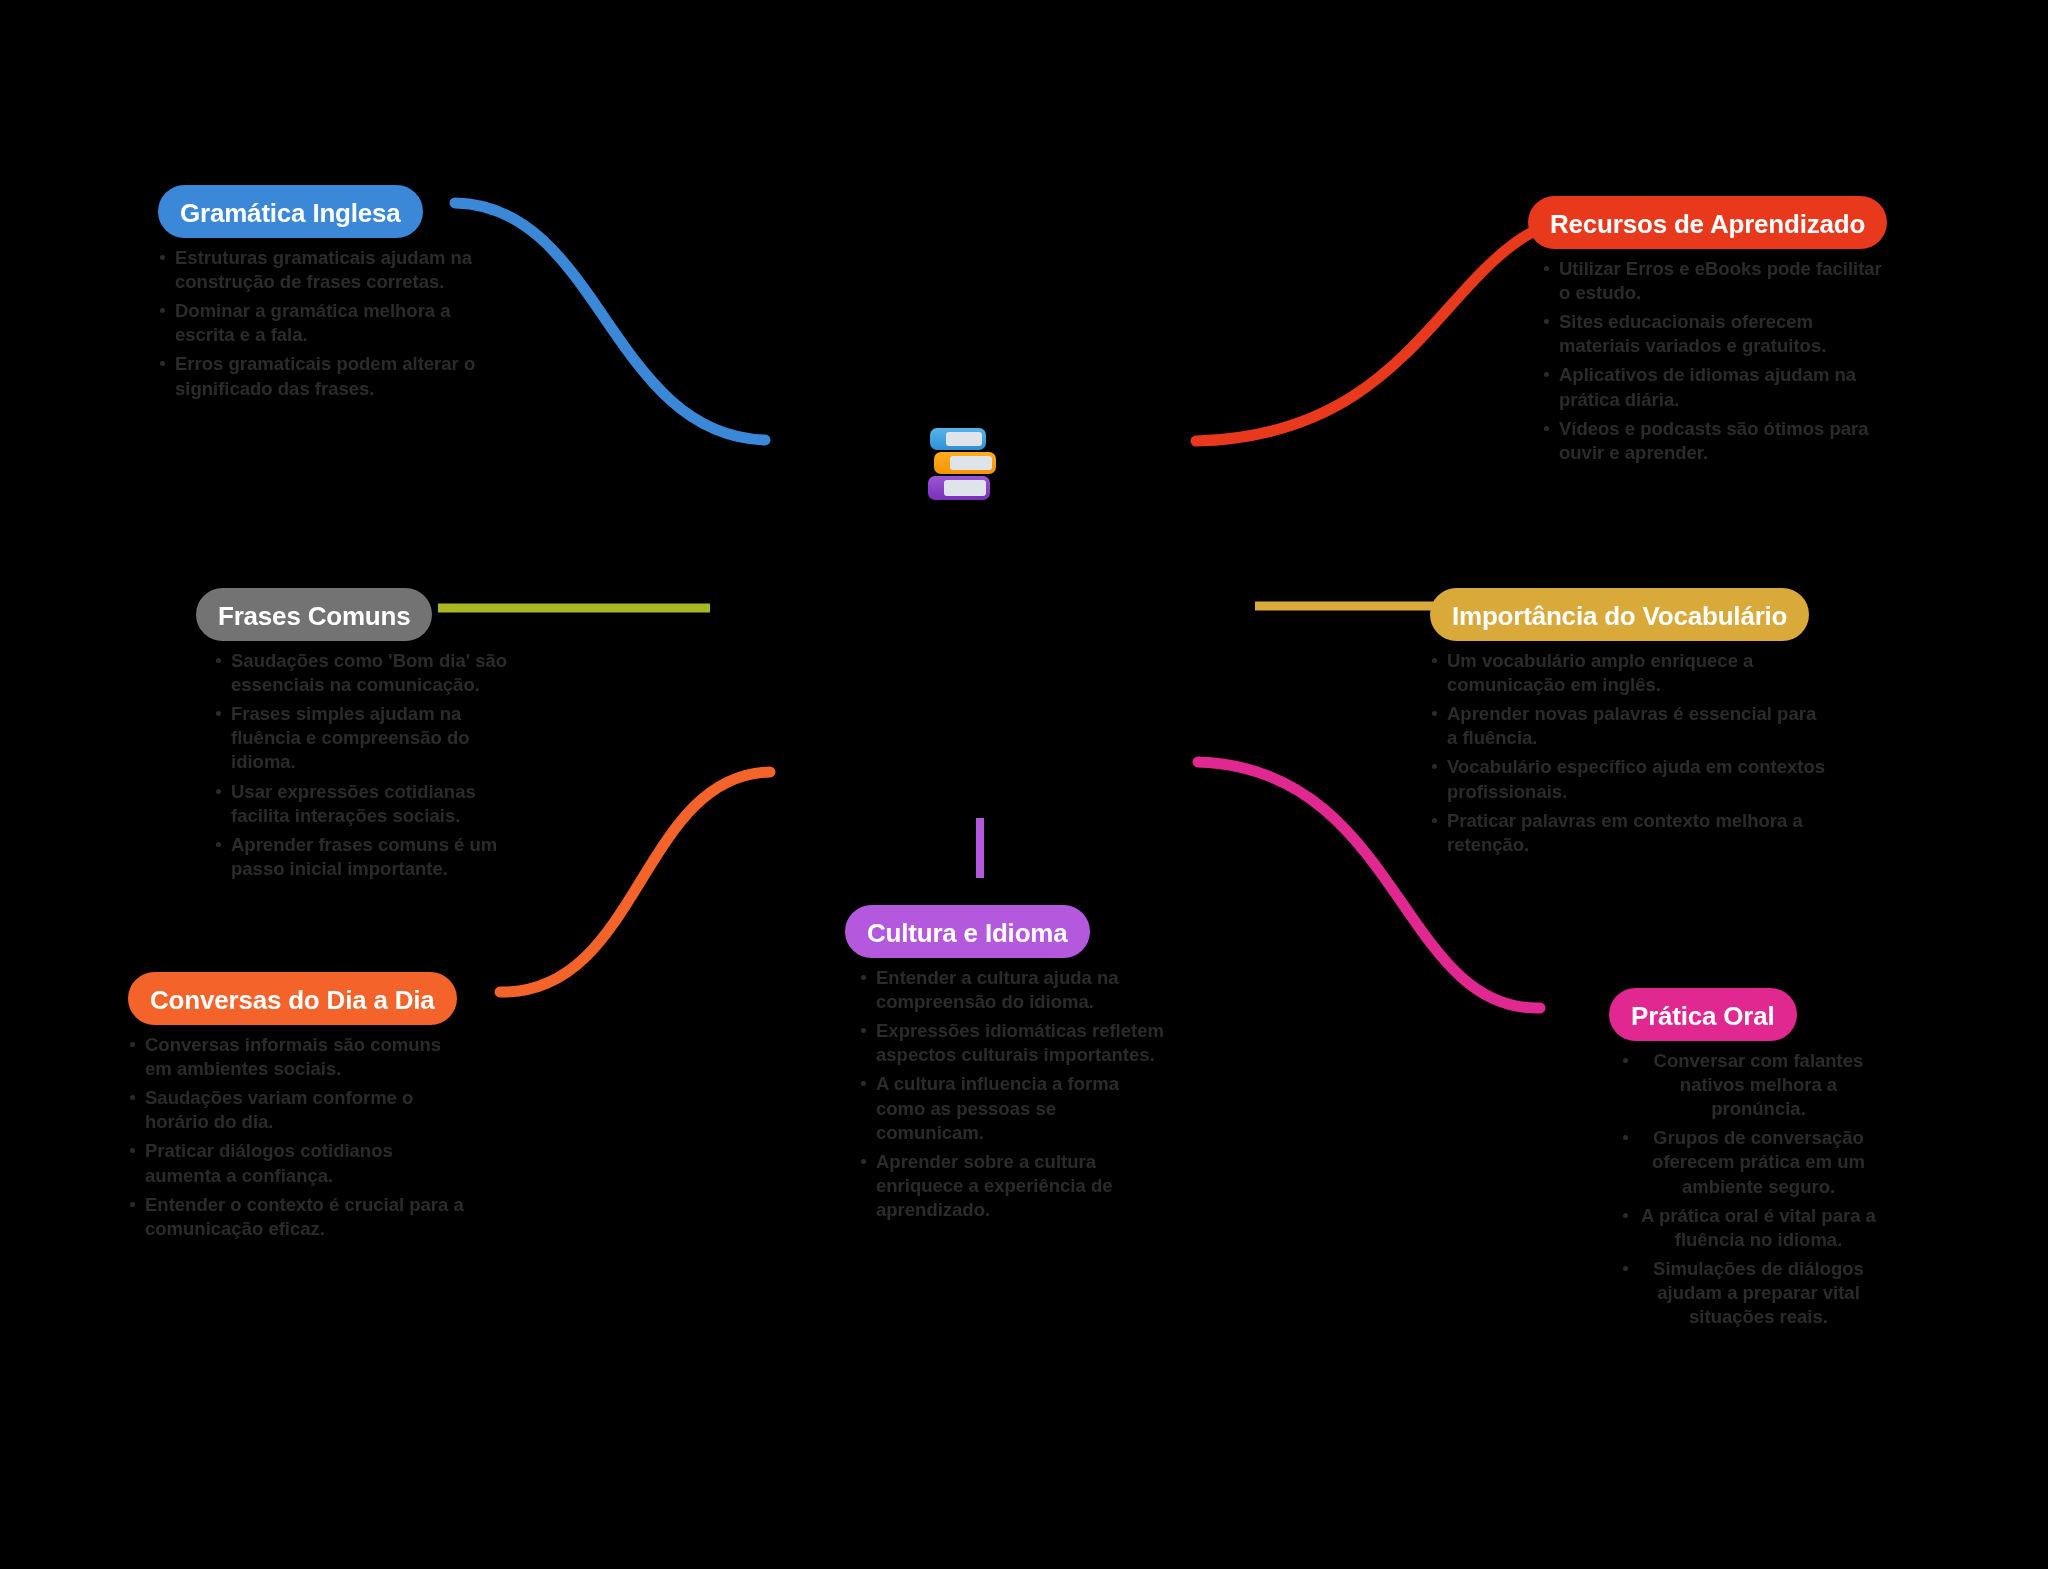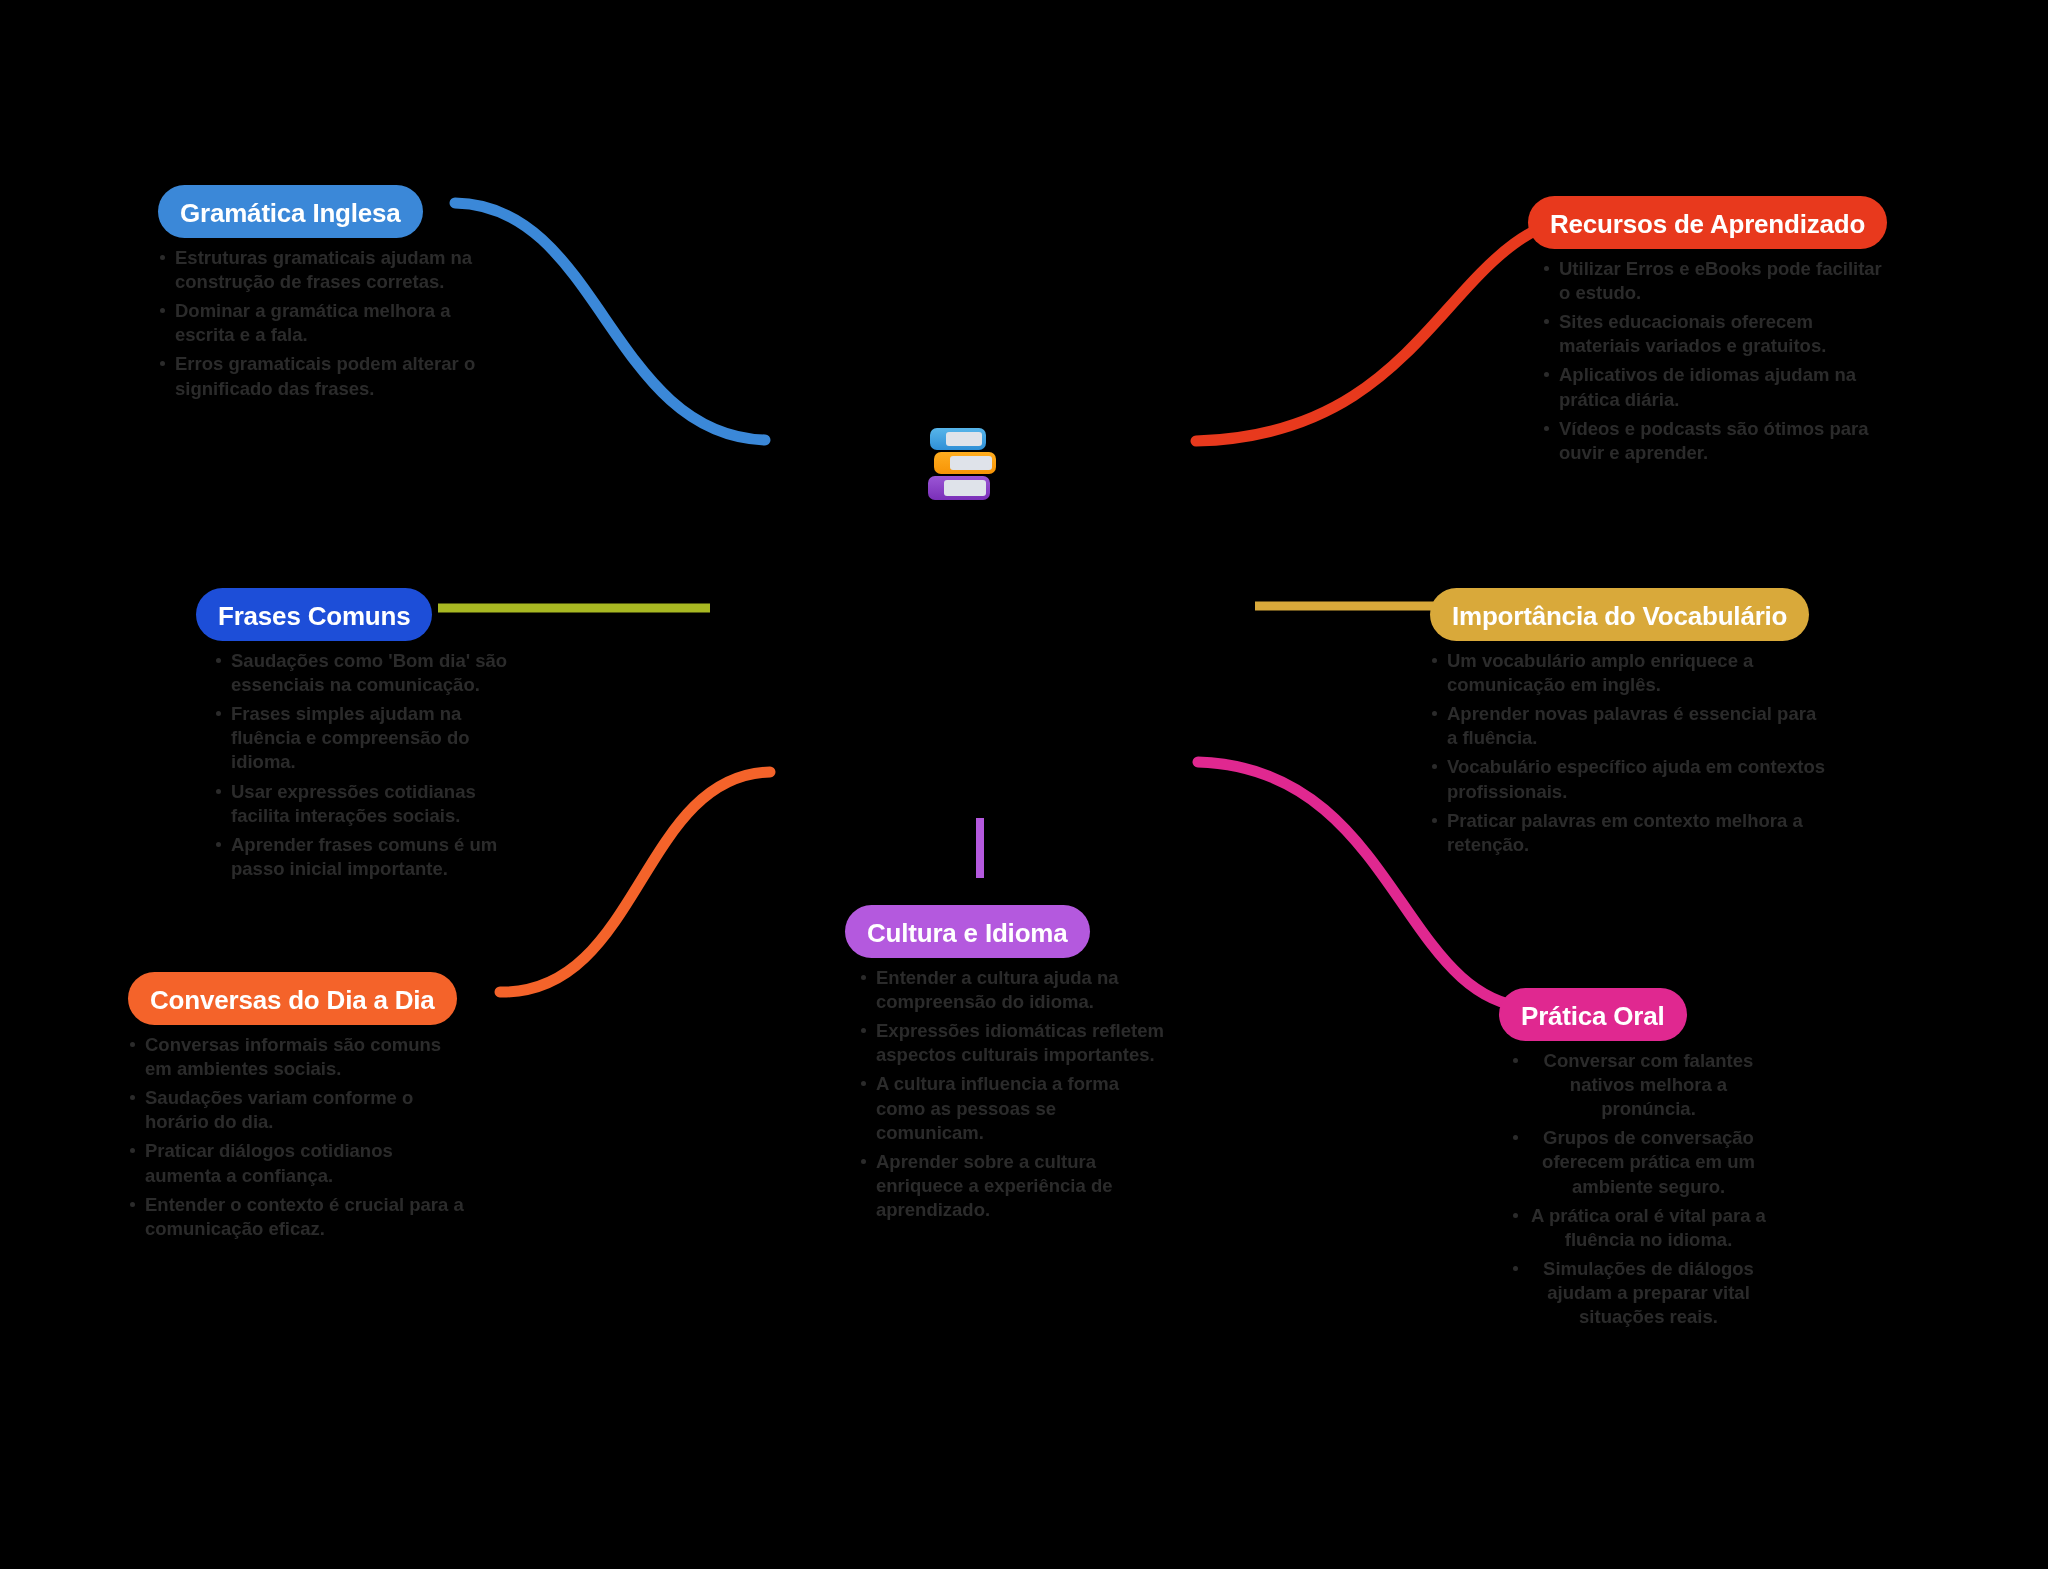--- a/index.html
+++ b/index.html
@@ -61,21 +61,21 @@
     background: #2b2b2b;
   }
 
   
   #b-gramatica   { left: 158px;  top: 185px;  width: 330px; }
   #b-recursos    { left: 1528px; top: 196px;  width: 360px; }
   #b-frases      { left: 196px;  top: 588px;  width: 320px; }
   #b-vocabulario { left: 1430px; top: 588px;  width: 400px; }
   #b-conversas   { left: 128px;  top: 972px;  width: 340px; }
   #b-cultura     { left: 845px;  top: 905px;  width: 320px; }
-  #b-oral        { left: 1499px; top: 988px;  width: 270px; }
+  #b-oral        { left: 1609px; top: 988px;  width: 270px; }
 
   #b-frases .bullets { margin-left: 18px; }
   #b-cultura .bullets { margin-left: 14px; }
   #b-oral .bullets { margin-left: 12px; text-align: center; }
   #b-recursos .bullets { margin-left: 14px; }
 
   #b-recursos .pill-wrap,
   #b-vocabulario .pill-wrap,
   #b-oral .pill-wrap { text-align: left; }
 
@@ -157,21 +157,21 @@
     <ul class="bullets">
       <li>Utilizar Erros e eBooks pode facilitar o estudo.</li>
       <li>Sites educacionais oferecem materiais variados e gratuitos.</li>
       <li>Aplicativos de idiomas ajudam na prática diária.</li>
       <li>Vídeos e podcasts são ótimos para ouvir e aprender.</li>
     </ul>
   </div>
 
   <div class="branch" id="b-frases">
     <div class="pill-wrap">
-      <span class="pill" style="background: #1d4ed8;">Frases Comuns</span>
+      <span class="pill" style="background: #737373;">Frases Comuns</span>
     </div>
     <ul class="bullets">
       <li>Saudações como 'Bom dia' são essenciais na comunicação.</li>
       <li>Frases simples ajudam na fluência e compreensão do idioma.</li>
       <li>Usar expressões cotidianas facilita interações sociais.</li>
       <li>Aprender frases comuns é um passo inicial importante.</li>
     </ul>
   </div>
 
   <div class="branch" id="b-vocabulario">

